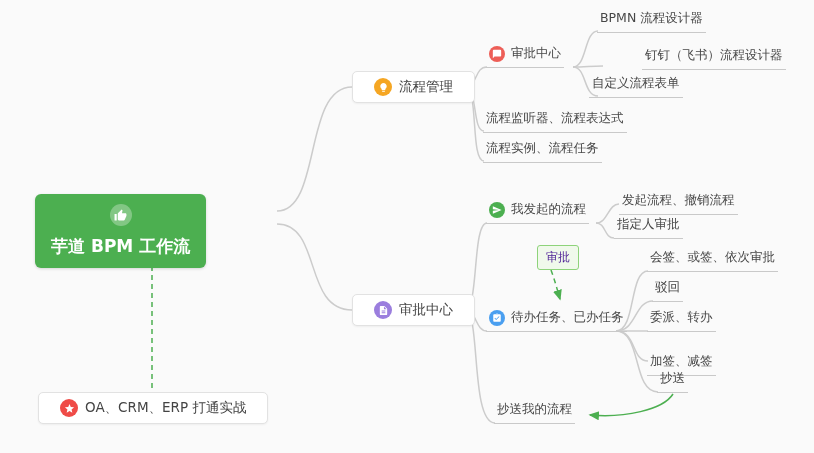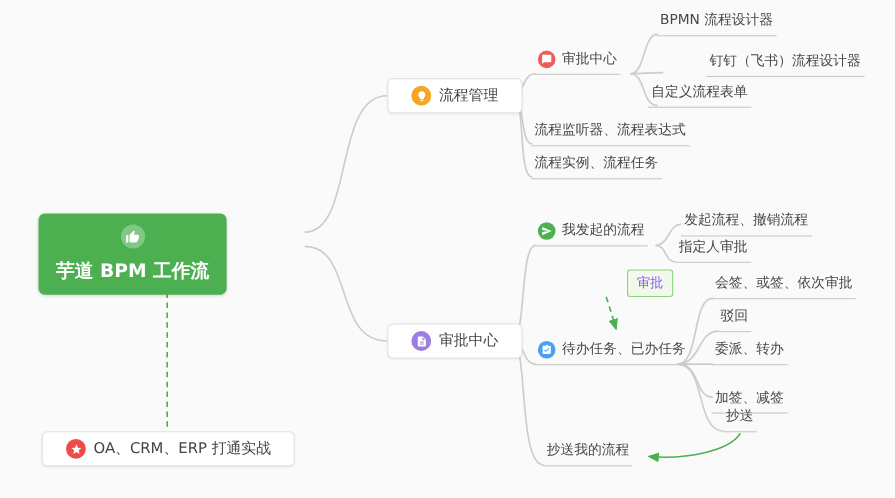--- a/index.html
+++ b/index.html
@@ -43,23 +43,23 @@
   .icon-18 { width:18px; height:18px; }
   .icon-16 { width:16px; height:16px; }
   .ic-orange { background:#f5a623; }
   .ic-red    { background:#ed5e57; }
   .ic-green  { background:#4caf50; }
   .ic-blue   { background:#4a9ff0; }
   .ic-purple { background:#9b7ede; }
   .ic-crimson{ background:#ef4b47; }
 
   .badge {
-    font-size:12px; color:#8b5cf6;
+    font-size:12px; color:#4c1d95;
     border:1px solid #8ed37a; background:#f0f9eb;
-    padding:3px 8px; border-radius:3px;margin-left:33px;
+    padding:3px 8px; border-radius:3px;
   }
 </style>
 </head>
 <body>
 
 <svg class="links" width="814" height="453">
   <defs>
     <marker id="arrow-green" markerWidth="9" markerHeight="9" refX="6" refY="3" orient="auto">
       <path d="M0,0 L7,3 L0,6 z" fill="#4caf50"></path>
     </marker>

